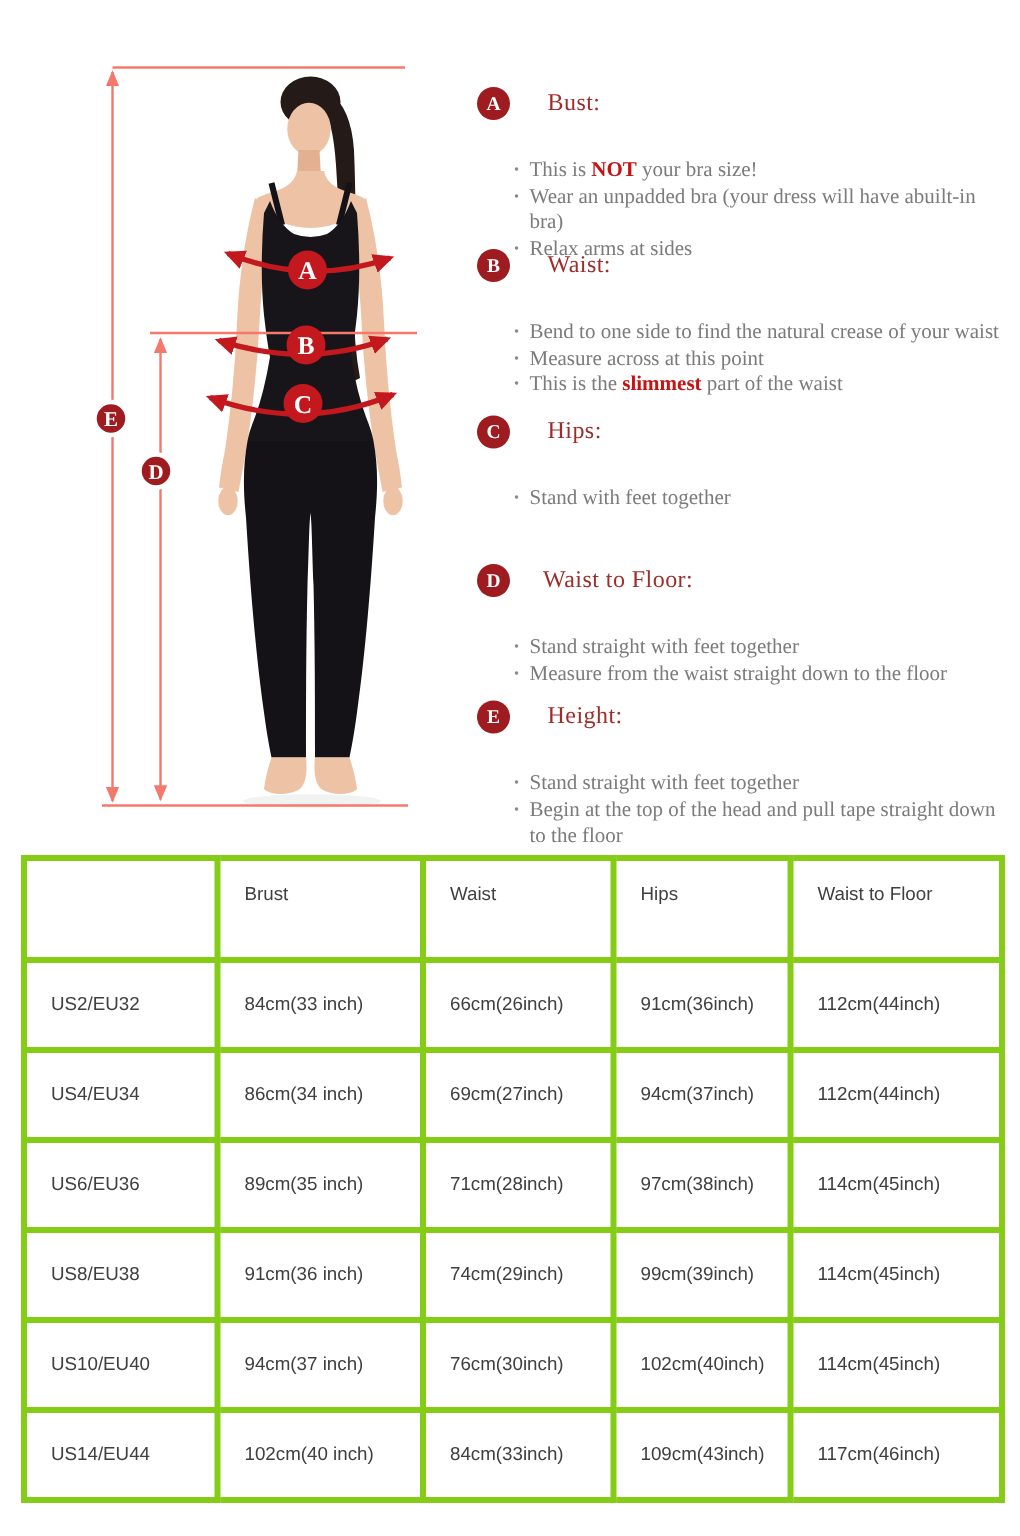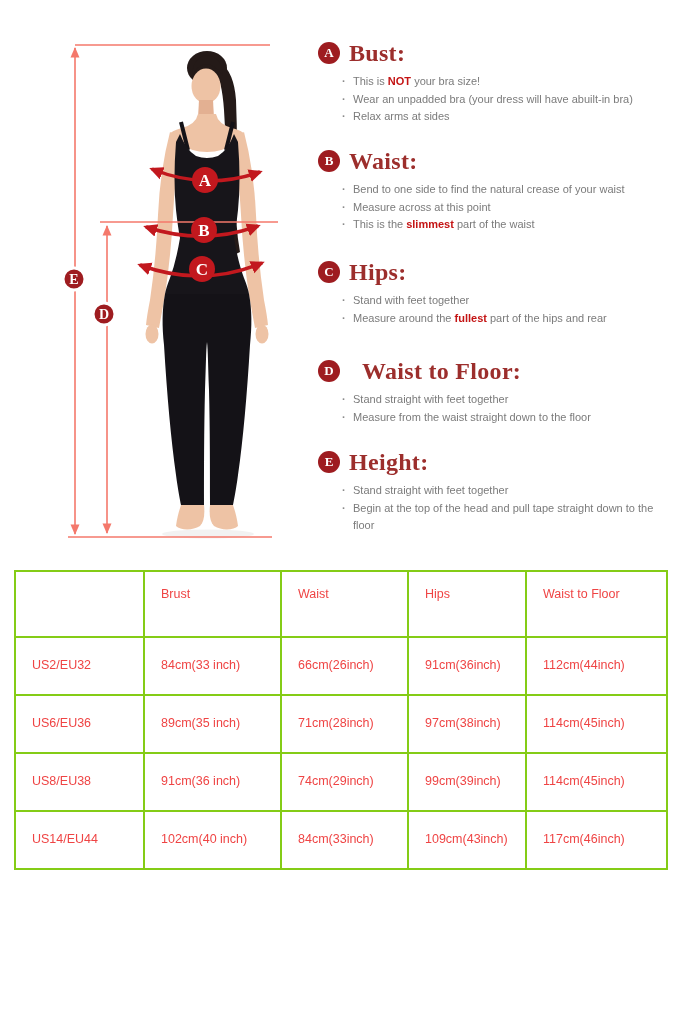--- a/index.html
+++ b/index.html
@@ -9,34 +9,34 @@
   
   .figure{position:absolute;left:0;top:0;width:320px;height:560px;}
 
   
   .sections{position:absolute;left:318px;top:0;width:352px;}
   .sec{position:absolute;left:0;width:352px;}
   .sec-title{display:flex;align-items:center;gap:9px;}
   .badge{width:22px;height:22px;border-radius:50%;background:#9e1c20;color:#fff;
          font-family:"Liberation Serif",serif;font-weight:bold;font-size:13px;
          display:flex;align-items:center;justify-content:center;flex:0 0 22px;}
-  .title{margin:0;font-family:"Liberation Serif",serif;font-weight:bold;
-         font-size:24px;line-height:26px;color:#9c2e2c;letter-spacing:.3px;}
+  .title{margin:16px;font-family:"Liberation Serif",serif;font-weight:normal;
+         font-size:16px;line-height:26px;color:#9c2e2c;letter-spacing:.3px;}
   .gap-wide .title{margin-left:13px;text-align:center;}
   .bullets{list-style:none;margin:7px 0 0 24px;padding:0;width:326px;}
-  .bullets li{position:relative;padding-left:11px;font-size:11px;line-height:17.5px;
-              color:#7b7b7b;}
+  .bullets li{position:relative;padding-left:11px;font-size:14px;line-height:17.5px;
+              color:#7b7b7b;font-family:Liberation Serif, serif;}
   .bullets li::before{content:"·";position:absolute;left:0;top:0;color:#8a8a8a;
                       font-weight:bold;}
   .hl{font-style:normal;font-weight:bold;color:#c41414;}
 
   
   .size-table{position:absolute;left:14px;top:570px;width:652px;border-collapse:collapse;
               table-layout:fixed;}
-  .size-table th,.size-table td{border:2px solid #84cc16;color:#ef4444;font-size:12.5px;
+  .size-table th,.size-table td{border:4px solid #84cc16;color:#404040;font-size:12.5px;
               font-weight:normal;text-align:left;vertical-align:top;padding:0 4px 0 16px;}
   .size-table th{height:49px;padding-top:15px;}
   .size-table td{height:36px;padding-top:20px;}
 </style>
 </head>
 <body>
 
 <div class="page">
 
   <svg class="figure" viewBox="0 0 320 560" xmlns="http://www.w3.org/2000/svg">
@@ -133,21 +133,20 @@
       </ul>
     </section>
 
     <section class="sec" style="top:259px">
       <div class="sec-title">
         <span class="badge">C</span>
         <h2 class="title">Hips:</h2>
       </div>
       <ul class="bullets">
         <li><span>Stand with feet together</span></li>
-        <li><span>Measure around the </span><em class="hl">fullest</em><span> part of the hips and rear</span></li>
       </ul>
     </section>
 
     <section class="sec gap-wide" style="top:358px">
       <div class="sec-title">
         <span class="badge">D</span>
         <h2 class="title">Waist to Floor:</h2>
       </div>
       <ul class="bullets">
         <li><span>Stand straight with feet together</span></li>
@@ -186,34 +185,48 @@
     </thead>
     <tbody>
       <tr>
         <td>US2/EU32</td>
         <td>84cm(33 inch)</td>
         <td>66cm(26inch)</td>
         <td>91cm(36inch)</td>
         <td>112cm(44inch)</td>
       </tr>
       <tr>
+        <td>US4/EU34</td>
+        <td>86cm(34 inch)</td>
+        <td>69cm(27inch)</td>
+        <td>94cm(37inch)</td>
+        <td>112cm(44inch)</td>
+      </tr>
+      <tr>
         <td>US6/EU36</td>
         <td>89cm(35 inch)</td>
         <td>71cm(28inch)</td>
         <td>97cm(38inch)</td>
         <td>114cm(45inch)</td>
       </tr>
       <tr>
         <td>US8/EU38</td>
         <td>91cm(36 inch)</td>
         <td>74cm(29inch)</td>
         <td>99cm(39inch)</td>
         <td>114cm(45inch)</td>
       </tr>
       <tr>
+        <td>US10/EU40</td>
+        <td>94cm(37 inch)</td>
+        <td>76cm(30inch)</td>
+        <td>102cm(40inch)</td>
+        <td>114cm(45inch)</td>
+      </tr>
+      <tr>
         <td>US14/EU44</td>
         <td>102cm(40 inch)</td>
         <td>84cm(33inch)</td>
         <td>109cm(43inch)</td>
         <td>117cm(46inch)</td>
       </tr>
     </tbody>
   </table>
 
 </div>

